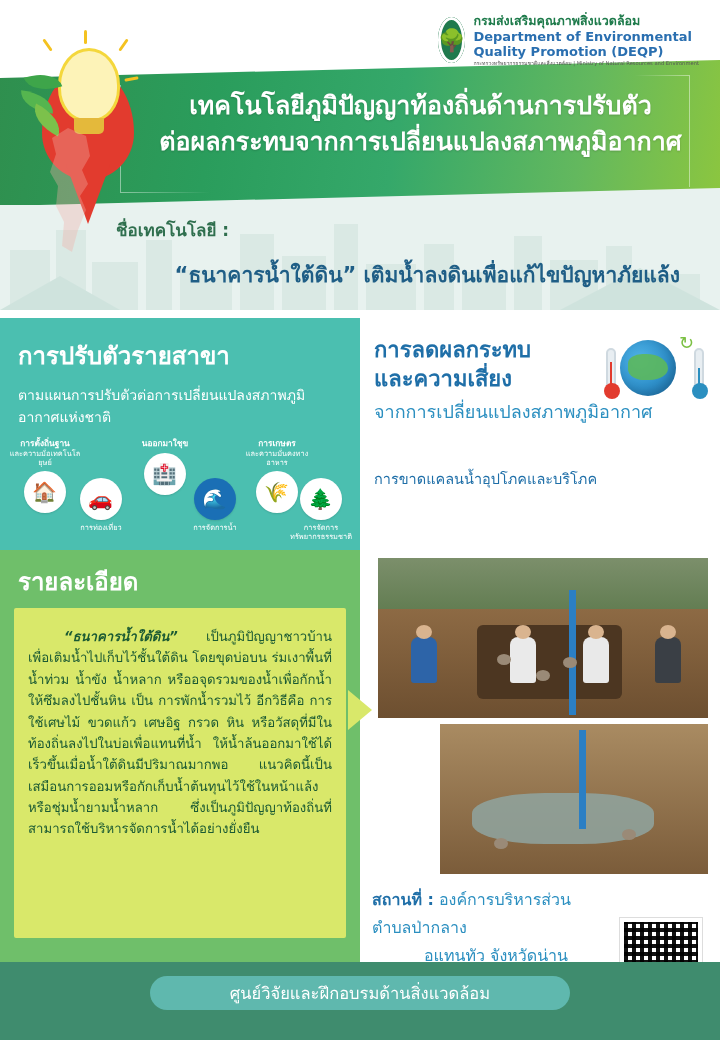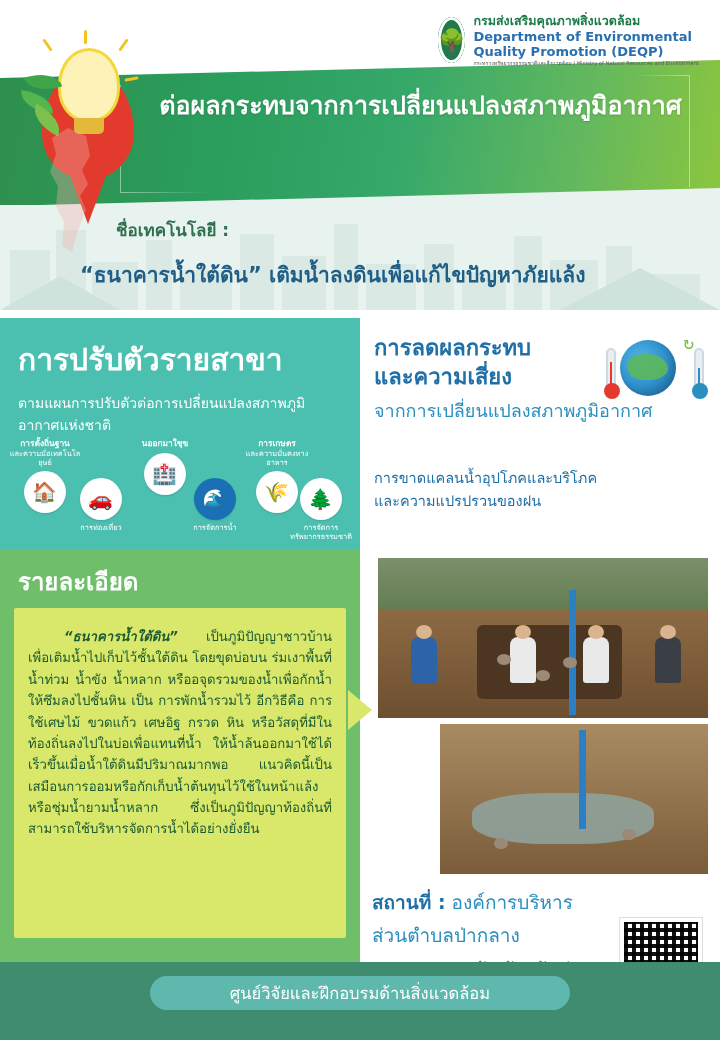--- a/index.html
+++ b/index.html
@@ -108,31 +108,31 @@
   
   .techname-block {
     position: absolute; left: 0; top: 200px; width: 720px; height: 120px; padding-left: 25px;
   }
   .techname-label {
     position: absolute; left: 116px; top: 16px;
     font-size: 17px; color: #2f6f4e; font-weight: bold;
   }
   .techname-value {
     position: absolute; left: 80px; top: 58px; width: 600px;
-    font-size: 21px; color: #1f5e86; font-weight: bold; text-align: left;
+    font-size: 21px; color: #1f5e86; font-weight: bold; text-align: right;
   }
 
   
   .panel-left {
     position: absolute; left: 0; top: 318px; width: 360px; height: 232px;
     background: #4bbfb0;
     color: #ffffff;
   }
   .panel-left h2 {
-    font-size: 30px; font-weight: bold; margin: 18px 0 10px 18px;
+    font-size: 24px; font-weight: bold; margin: 18px 0 10px 18px;
   }
   .panel-left p.sub {
     font-size: 14px; line-height: 1.55; margin-left: 18px; width: 320px;
   }
   .icon-strip {
     position: absolute; left: 0; bottom: 8px; width: 360px; height: 104px;
   }
   .sector { position: absolute; text-align: center; color: #fff; }
   .sector .circle {
     width: 42px; height: 42px; border-radius: 50%;
@@ -142,21 +142,20 @@
     box-shadow: 0 1px 2px rgba(0,0,0,.12);
   }
   .sector .circle.blue { background:#1a6fb5; color:#ffffff; }
   .sector .cap { font-size: 7.4px; line-height: 1.25; margin-top: 3px; width: 78px; }
   .sector .cap.top { margin: 0 0 4px 0; }
   .sector .cap b { font-size: 8.4px; }
 
   .panel-right {
     position: absolute; left: 360px; top: 318px; width: 360px; height: 232px;
     background: #ffffff;
-    font-family: Liberation Mono, monospace;
   }
   .panel-right h2 {
     position: absolute; left: 14px; top: 18px; width: 250px;
     font-size: 22px; color: #1f6fa8; font-weight: bold; line-height: 1.3;
   }
   .panel-right .sub2 {
     position: absolute; left: 14px; top: 82px; width: 330px;
     font-size: 18px; color: #2b8fc0; line-height: 1.35;
   }
   .risk-text {
@@ -228,21 +227,21 @@
   .worker {
     position:absolute; bottom:22%; width:26px; height:46px; border-radius:8px 8px 3px 3px;
   }
   .worker::before { content:""; position:absolute; left:5px; top:-12px; width:16px; height:14px; border-radius:50%; background:#d9b48f; }
   .photo2 .water { position:absolute; left:12%; top:46%; width:68%; height:34%; background:#8fa5a0; border-radius:40%; opacity:.85; }
   .pipe { position:absolute; width:7px; background:#2b7fc4; }
 
   
   .loc-wrap {
     position: absolute; left: 372px; top: 886px; width: 230px; height: 60px;
-    font-size: 19px; color: #2b8fc0; line-height: 1.75;
+    font-size: 16px; color: #2b8fc0; line-height: 1.75;
   }
   .loc-label { color:#1f6fa8; font-weight: bold; }
 
   
   .qr {
     position:absolute; right: 18px; top: 918px; width: 82px; height: 82px;
     background:
       repeating-linear-gradient(90deg,#111 0 4px,#fff 4px 8px),
       repeating-linear-gradient(0deg,#111 0 4px,#fff 4px 8px);
     background-blend-mode: multiply;
@@ -293,20 +292,21 @@
         <g fill="#bcd8d0">
           <polygon points="0,120 60,86 120,120"></polygon>
             <polygon points="560,120 640,78 720,120"></polygon>
         </g>
       </svg>
     </div>
 
     <div class="green-band"></div>
     <div class="band-inner-line"></div>
     <div class="headline">
+      <div>เทคโนโลยีภูมิปัญญาท้องถิ่นด้านการปรับตัว</div>
       <div>ต่อผลกระทบจากการเปลี่ยนแปลงสภาพภูมิอากาศ</div>
     </div>
 
     <div class="deqp-logo">
       <div class="deqp-mark">🌳</div>
       <div class="deqp-text">
         <div class="deqp-th">กรมส่งเสริมคุณภาพสิ่งแวดล้อม</div>
         <div class="deqp-en">Department of Environmental Quality Promotion (DEQP)</div>
         <div class="deqp-sub">กระทรวงทรัพยากรธรรมชาติและสิ่งแวดล้อม | Ministry of Natural Resources and Environment</div>
       </div>
@@ -394,21 +394,20 @@
     <div class="thermo thermo-red">
         <span class="bulbr"></span>
       </div>
     <div class="thermo thermo-blue">
         <span class="bulbr"></span>
       </div>
     <div class="arrow-cycle">↻</div>
 
     <div class="risk-text">
       <div>การขาดแคลนน้ำอุปโภคและบริโภค</div>
-      <div>และความแปรปรวนของฝน</div>
     </div>
   </div>
 
   <div class="detail-panel">
     <div class="detail-title">รายละเอียด</div>
     <div class="detail-body">
       <span class="lead">“ธนาคารน้ำใต้ดิน”</span><span> เป็นภูมิปัญญาชาวบ้าน เพื่อเติมน้ำไปเก็บไว้ชั้นใต้ดิน โดยขุดบ่อบน ร่มเงาพื้นที่น้ำท่วม น้ำขัง น้ำหลาก หรืออจุดรวมของน้ำเพื่อกักน้ำให้ซึมลงไปชั้นหิน เป็น การพักน้ำรวมไว้ อีกวิธีคือ การใช้เศษไม้ ขวดแก้ว เศษอิฐ กรวด หิน หรือวัสดุที่มีในท้องถิ่นลงไปในบ่อเพื่อแทนที่น้ำ ให้น้ำล้นออกมาใช้ได้เร็วขึ้นเมื่อน้ำใต้ดินมีปริมาณมากพอ แนวคิดนี้เป็นเสมือนการออมหรือกักเก็บน้ำต้นทุนไว้ใช้ในหน้าแล้ง หรือชุ่มน้ำยามน้ำหลาก ซึ่งเป็นภูมิปัญญาท้องถิ่นที่สามารถใช้บริหารจัดการน้ำได้อย่างยั่งยืน</span>
     </div>
   </div>
   <div class="arrow-right"></div>

